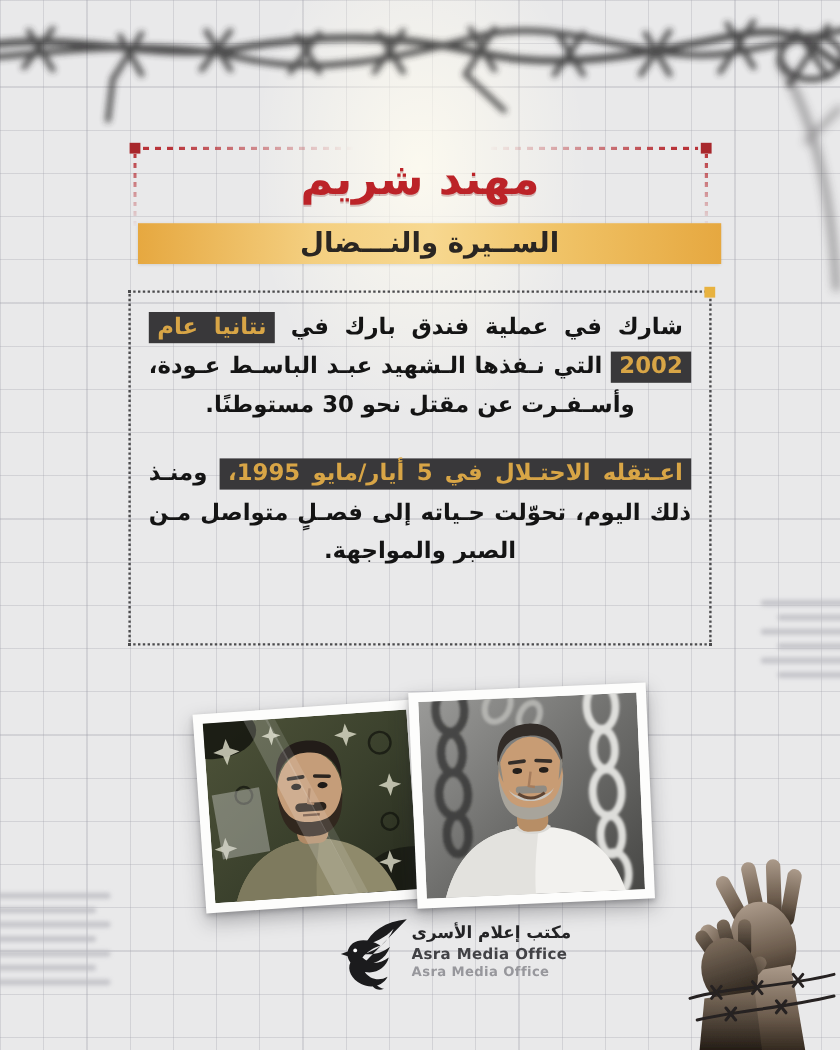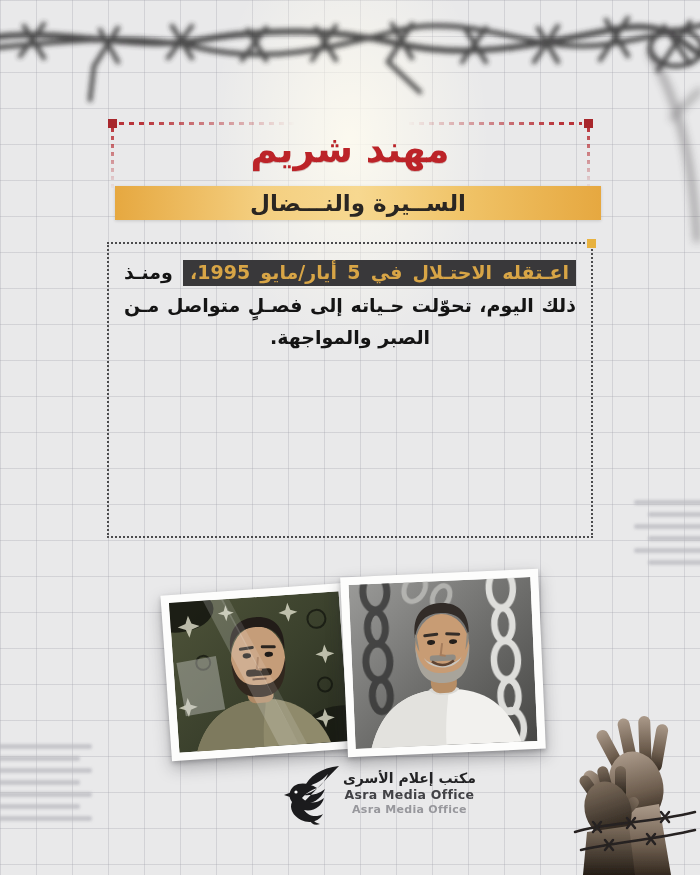--- a/index.html
+++ b/index.html
@@ -74,21 +74,21 @@
   .photo {
     position:absolute; background:#fdfdfc; padding:8px;
     box-shadow:0 7px 16px rgba(40,40,45,.35), 0 2px 4px rgba(40,40,45,.25);
   }
   .photo svg { display:block; }
   .photo-left  { left:166px; top:589px; transform:rotate(-4deg); z-index:2; }
   .photo-right { left:344px; top:573px; transform:rotate(-2.5deg); z-index:3; }
 
   
   .logo { position:absolute; left:281px; top:764px; display:flex; align-items:flex-start; z-index:4; }
-  .logo-text { display:flex; flex-direction:column; align-items:center; margin-top:6px; margin-left:2px; }
+  .logo-text { display:flex; flex-direction:column; align-items:flex-start; margin-top:6px; margin-left:2px; }
   .logo-ar { font-size:14px; font-weight:bold; color:#232325; direction:rtl; }
   .logo-en-bold { font-size:12.5px; font-weight:bold; color:#424246; letter-spacing:.3px; margin-top:1px; }
   .logo-en-light { font-size:11px; font-weight:bold; color:#97979c; letter-spacing:.3px; margin-top:1px; }
 
   
   .hands { position:absolute; right:0; bottom:0; width:165px; height:195px; pointer-events:none; }
 
   
   .wm { position:absolute; display:flex; flex-direction:column; gap:7px; filter:blur(1.6px); opacity:.75; }
   .wm-r { right:-12px; top:500px; align-items:flex-end; }
@@ -141,20 +141,21 @@
   <div class="frame-v r"></div>
 
   <h1 class="page-title">مهند شريم</h1>
 
   <div class="banner">
     <span>الســيرة والنـــضال</span>
   </div>
 
   <div class="bio-box">
     <span class="corner-accent"></span>
+    <p><span>شارك في عملية فندق بارك في </span><span class="hl">نتانيا عام 2002</span><span> التي نـفذها الـشهيد عبـد الباسـط عـودة، وأسـفـرت عن مقتل نحو 30 مستوطنًا.</span></p>
     <p><span class="hl">اعـتقله الاحتـلال في 5 أيار/مايو 1995،</span><span> ومنـذ ذلك اليوم، تحوّلت حـياته إلى فصـلٍ متواصل مـن الصبر والمواجهة.</span></p>
   </div>
 
   <div class="photo photo-left">
     <svg width="170" height="150" viewBox="0 0 170 150">
       <defs>
         <linearGradient id="gL" x1="0" y1="0" x2="1" y2="1">
           <stop offset="0" stop-color="#4e5339"></stop>
             <stop offset=".55" stop-color="#3a402c"></stop>
             <stop offset="1" stop-color="#272b1e"></stop>

